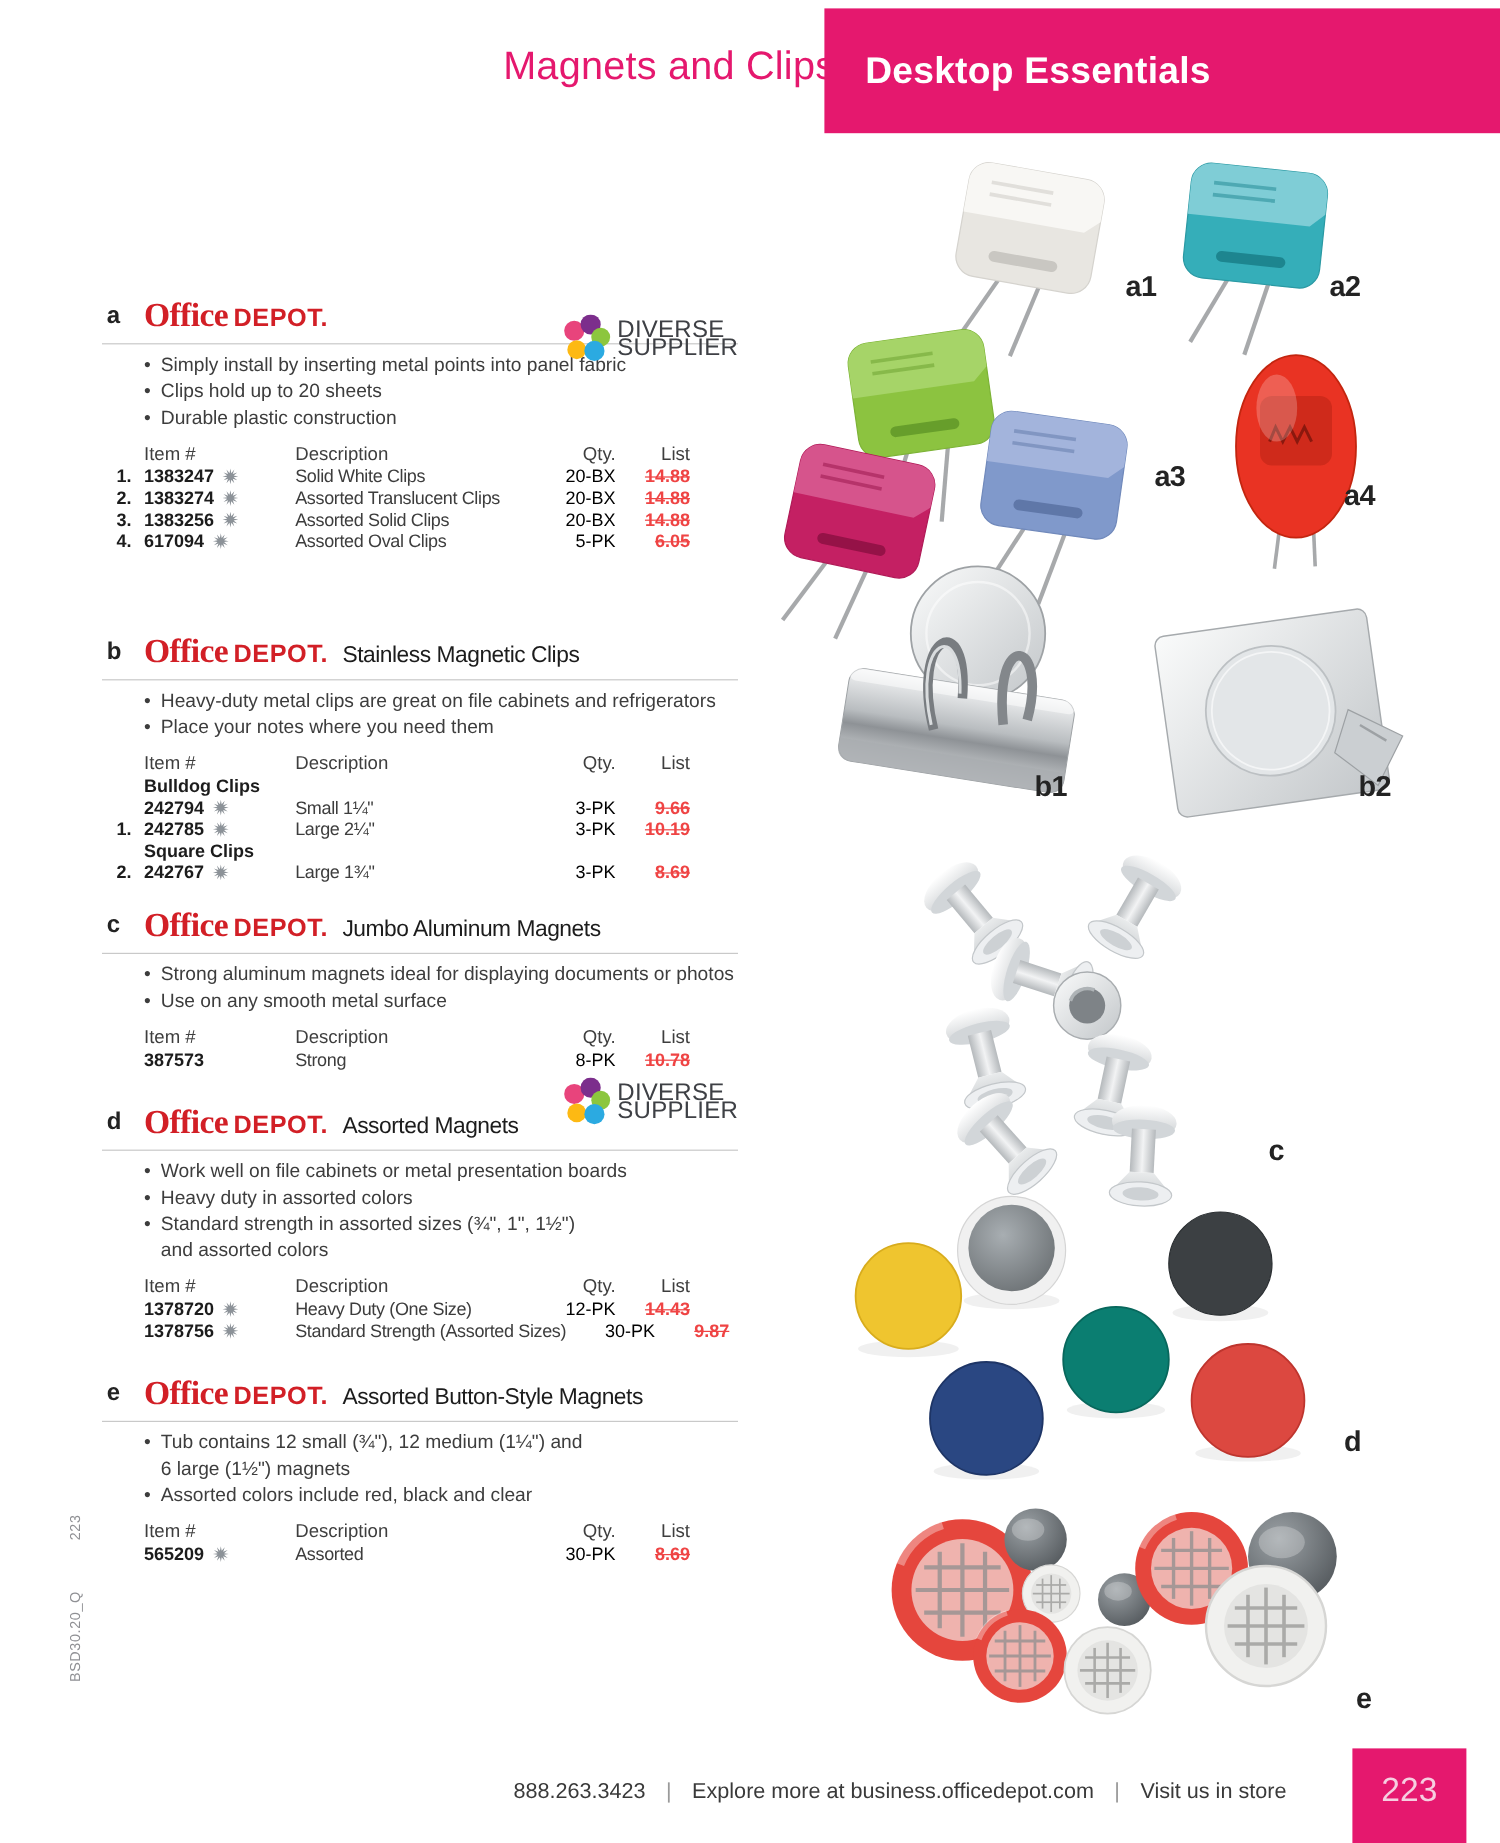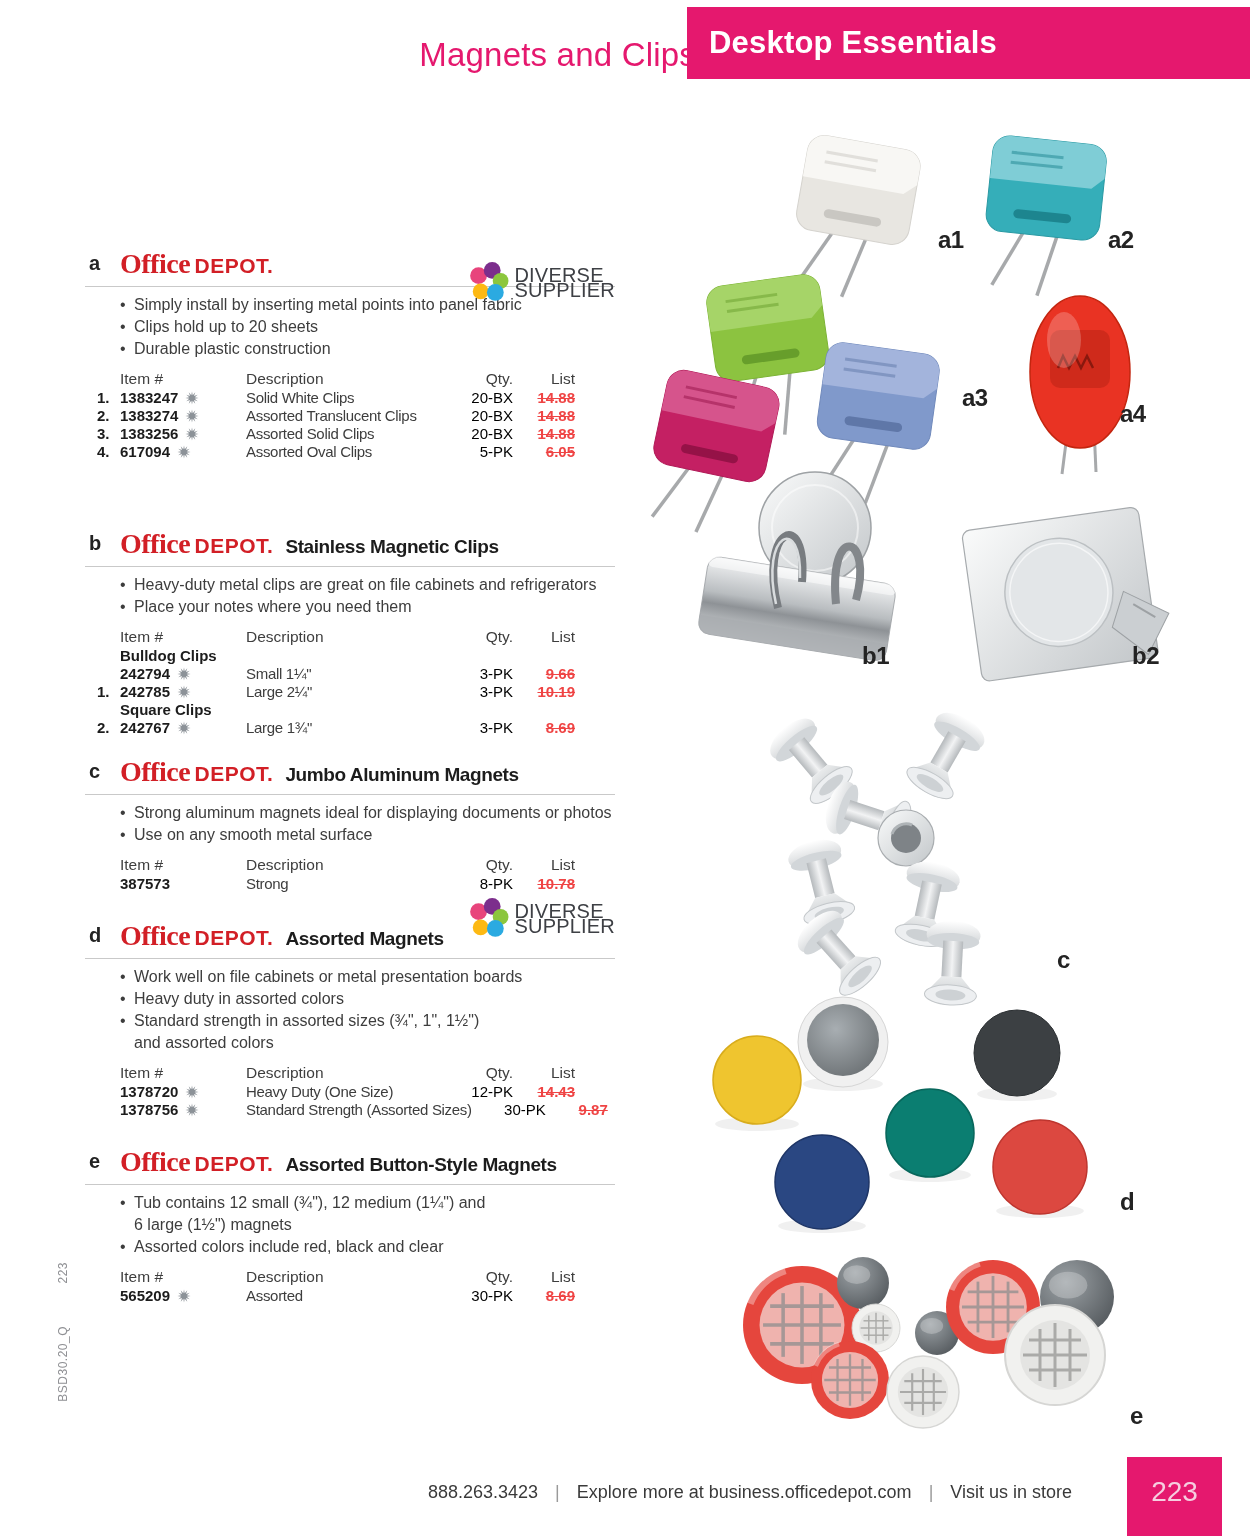--- a/index.html
+++ b/index.html
@@ -2,32 +2,32 @@
 <html><head>
 <meta charset="utf-8">
 <style>
   html,body{margin:0;padding:0;background:#fff;}
   .page{position:relative;width:1250px;height:1536px;background:#ffffff;overflow:hidden;
         font-family:"Liberation Sans",sans-serif;color:#2b2b2b;}
 
   
   .category-title{position:absolute;top:36px;left:0;width:656px;text-align:right;
         font-size:33px;letter-spacing:0.2px;color:#E5186E;padding-left:40px;}
-  .banner{position:absolute;left:687px;top:7px;width:563px;height:72px;background:#E5186E;
-        display:flex;align-items:center;padding-left:22px;box-sizing:border-box;}
+  .banner{position:absolute;left:687px;top:7px;width:563px;height:104px;background:#E5186E;
+        display:flex;align-items:center;padding-left:34px;box-sizing:border-box;}
   .banner-text{color:#ffffff;font-size:31px;font-weight:bold;letter-spacing:0.2px;}
 
   
   .section{position:absolute;left:85px;width:530px;}
   .sec-head{position:relative;padding-left:35px;min-height:30px;}
   .sec-letter{position:absolute;left:4px;top:4px;font-size:20px;font-weight:bold;color:#232323;}
   .od{white-space:nowrap;}
   .od-office{font-family:"Liberation Serif",serif;font-weight:bold;font-size:28px;letter-spacing:-0.5px;}
   .od-depot{font-family:"Liberation Sans",sans-serif;font-weight:bold;font-size:21px;letter-spacing:0.5px;}
-  .sec-title-inline{font-size:19px;font-weight:bold;color:#1c1c1c;margin-left:12px;letter-spacing:-0.4px;}
+  .sec-title-inline{font-size:19px;font-weight:normal;color:#1c1c1c;margin-left:12px;letter-spacing:-0.4px;}
   .sec-title-stacked{font-size:19px;font-weight:bold;color:#1c1c1c;padding-left:35px;margin-top:3px;letter-spacing:-0.4px;}
   .rule{height:1px;background:#c9c9c9;margin:6px 0 7px 0;}
   .diverse{position:absolute;right:0;display:flex;align-items:center;gap:5px;}
   .ds-flower{width:42px;height:42px;flex:0 0 auto;}
   .ds-text{font-size:20px;line-height:15px;color:#3e4045;letter-spacing:0.2px;}
 
   .bullets{padding-left:35px;margin-top:2px;}
   .bullet{display:flex;font-size:16px;color:#3d3d3d;line-height:22px;}
   .bullet .dot{width:14px;flex:0 0 auto;}
   .bline{white-space:nowrap;}

